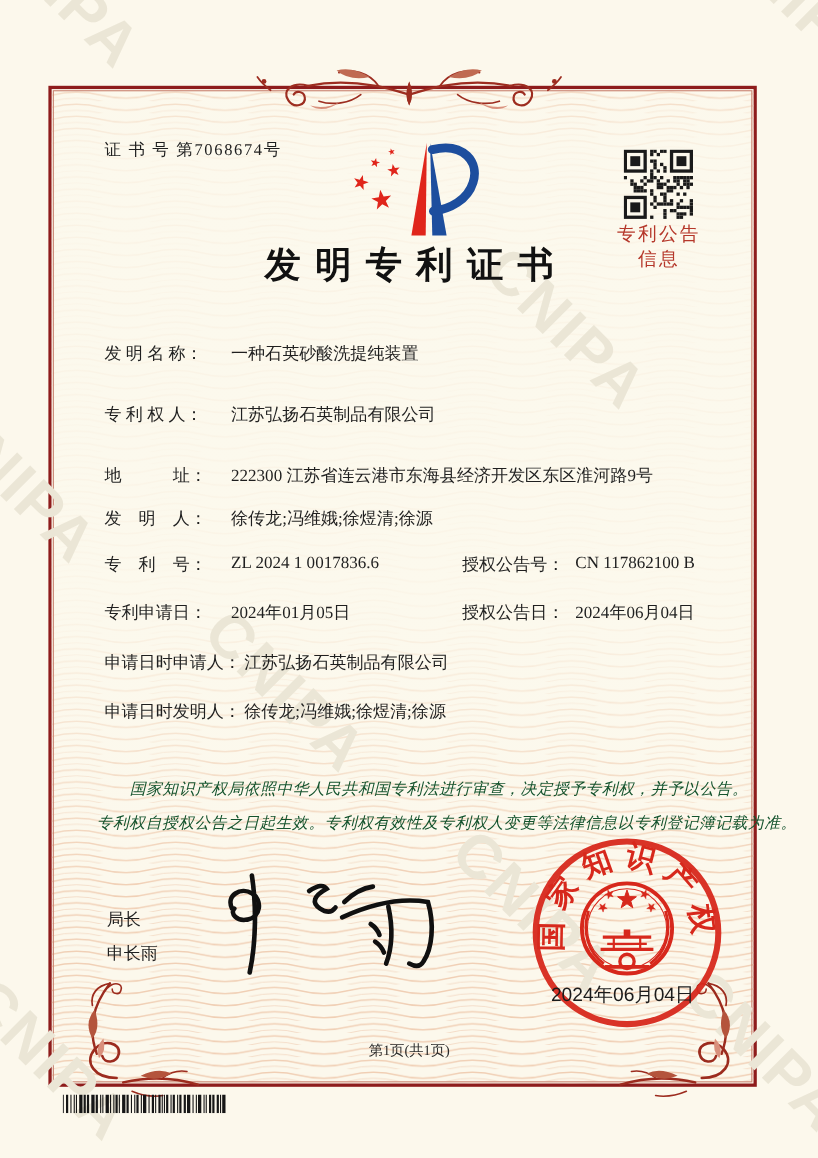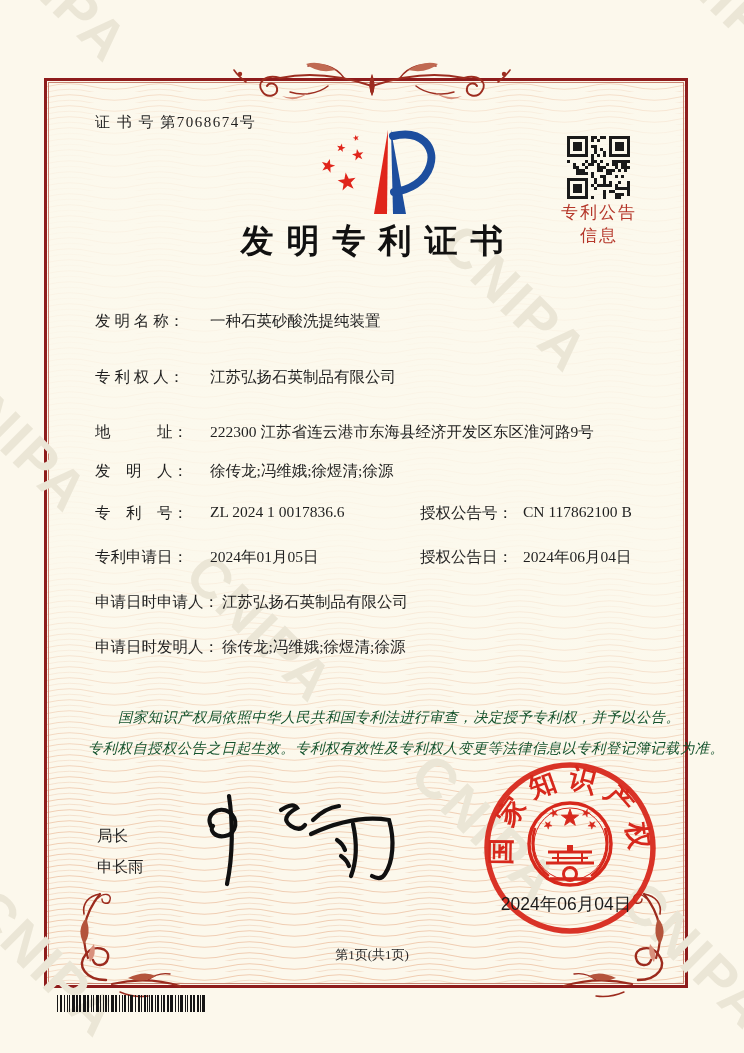--- a/index.html
+++ b/index.html
@@ -17,21 +17,21 @@
        rgba(252,249,237,0.90) 52%,
        rgba(252,249,237,0.45) 66%,
        rgba(252,249,237,0.05) 80%,
        rgba(252,249,237,0) 100%);}
   
   .wm{position:absolute;z-index:2;font-family:"Liberation Sans","DejaVu Sans",sans-serif;
       font-weight:700;font-size:56px;color:#ebe6d6;letter-spacing:2px;
       transform:rotate(45deg);user-select:none;white-space:nowrap;}
   
   .abs{position:absolute;z-index:3;}
-  .certno{left:95px;top:113px;font-size:15px;letter-spacing:1.5px;}
+  .certno{left:95px;top:127px;font-size:15px;letter-spacing:1.5px;}
   .title{left:0;top:219px;width:100%;text-align:center;font-size:33px;font-weight:700;
          letter-spacing:13px;text-indent:13px;color:#111;}
   .row{left:0;top:0;width:100%;height:22px;}
   .flabel{position:absolute;left:95px;font-size:15.5px;white-space:nowrap;}
   .fvalue{position:absolute;left:210px;font-size:15.5px;white-space:nowrap;}
   .flabel2{position:absolute;left:420px;font-size:15.5px;white-space:nowrap;}
   .fvalue2{position:absolute;left:523px;font-size:15.5px;white-space:nowrap;}
   .stmt{left:88px;font-size:14.3px;letter-spacing:0.5px;font-style:italic;white-space:nowrap;color:#14532d;}
   .sig-label{left:97px;font-size:15.5px;font-family:Liberation Mono, monospace;}
   .qr-caption{left:552px;top:201px;width:94px;text-align:center;font-size:17px;

